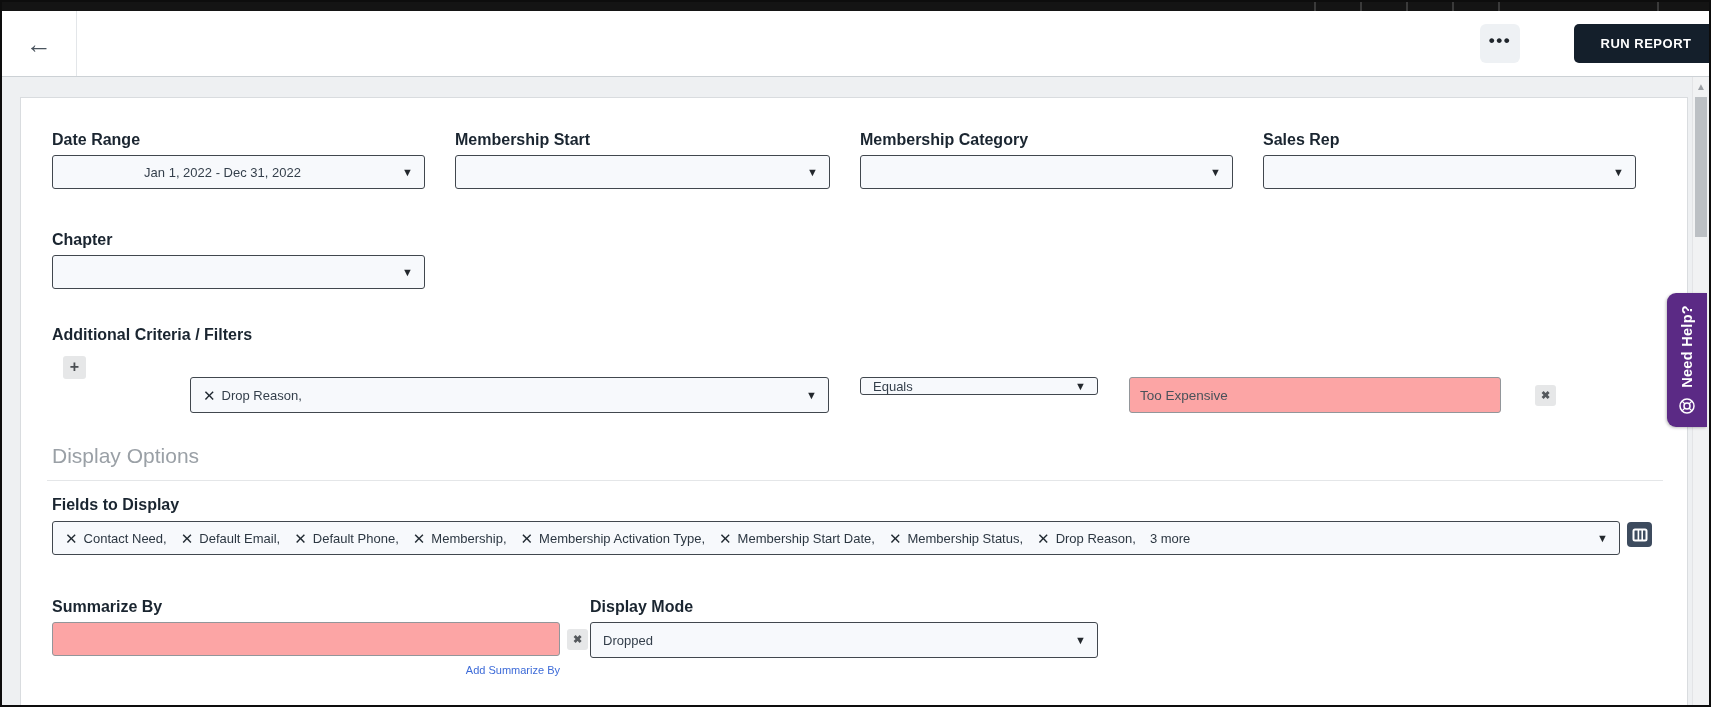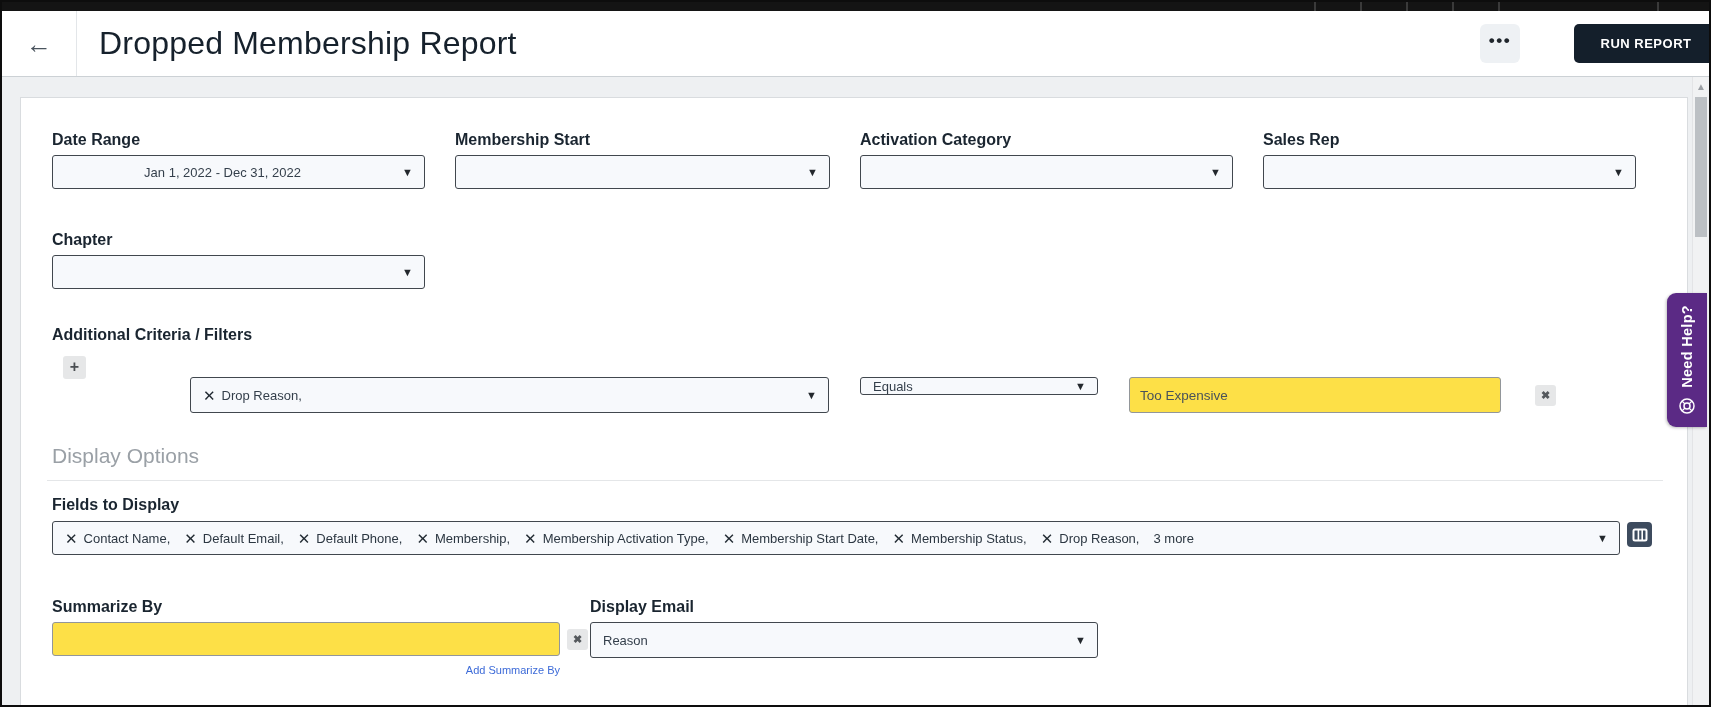--- a/index.html
+++ b/index.html
@@ -23,21 +23,21 @@
   .more-glyph { font-size:17px; font-weight:700; letter-spacing:1.5px; color:#20262c; line-height:0; padding-bottom:6px; }
   .run-btn { position:absolute; left:1537px; top:13px; width:144px; height:39px; border-radius:5px; display:flex; align-items:center; justify-content:center; color:#fff; font-size:13px; font-weight:700; letter-spacing:0.5px; cursor:pointer;margin-left:35px; }
 
   
   .card { position:absolute; left:18px; top:95px; width:1668px; height:612px; background:#fff; border:1px solid #d9dcdf; }
 
   .lbl { position:absolute; font-size:16px; font-weight:700; color:#1a2530; white-space:nowrap; }
   .dd { position:absolute; height:34px; background:#f7f9fc; border:1.5px solid #41474e; border-radius:3px; display:flex; align-items:center; padding:0 32px 0 12px; font-size:13px; color:#343f4b; cursor:pointer; }
   .dd .caret { position:absolute; right:11px; top:50%; transform:translateY(-50%); font-size:11px; color:#23282d; }
   .dd.center { justify-content:center; padding-right:44px; }
-  .txt-input { position:absolute; height:34px; background:#fde047; border:1.5px solid #92969a; border-radius:3px; font-family:"Liberation Sans",sans-serif; font-size:13.5px; color:#49525a; padding:0 10px; outline:none; }
+  .txt-input { position:absolute; height:34px; background:#fca5a5; border:1.5px solid #92969a; border-radius:3px; font-family:"Liberation Sans",sans-serif; font-size:13.5px; color:#49525a; padding:0 10px; outline:none; }
 
   .x-chip { font-size:15px; color:#1f2830; margin-right:6px; line-height:1; }
   .chip { display:inline-flex; align-items:center; margin-right:14px; white-space:nowrap; cursor:pointer; }
   .chip-label { font-size:13px; color:#2c3742; }
   .chip.more-chip { cursor:default; }
 
   .sq-btn { position:absolute; background:#e6e7e8; border-radius:3px; display:flex; align-items:center; justify-content:center; cursor:pointer; }
   .sq-btn .xg { font-size:11px; font-weight:700; color:#55595d; line-height:1; }
   .plus-btn { left:42px; top:258px; width:23px; height:23px; }
   .plus-btn .pg { font-size:16px; font-weight:700; color:#4a4e52; line-height:1; padding-bottom:1px; }
@@ -69,42 +69,41 @@
     <div class="tick" style="left:1404px"></div>
     <div class="tick" style="left:1450px"></div>
     <div class="tick" style="left:1496px"></div>
     <div class="tick" style="left:1655px"></div>
   </div>
 
   <div class="header">
     <div class="back-box">
       <span class="back-glyph">←</span>
     </div>
-    <div class="page-title">Dropped Membership Report</div>
     <div class="more-btn">
       <span class="more-glyph">•••</span>
     </div>
     <div class="run-btn" style="background:#141f2b">RUN REPORT</div>
   </div>
 
   <div class="card">
 
     <div class="lbl" style="left:31px; top:33px">Date Range</div>
     <div class="dd center" style="left:31px; top:57px; width:373px">
       <span>Jan 1, 2022 - Dec 31, 2022</span>
       <span class="caret">▼</span>
     </div>
 
     <div class="lbl" style="left:434px; top:33px">Membership Start</div>
     <div class="dd" style="left:434px; top:57px; width:375px">
       <span></span>
       <span class="caret">▼</span>
     </div>
 
-    <div class="lbl" style="left:839px; top:33px">Activation Category</div>
+    <div class="lbl" style="left:839px; top:33px">Membership Category</div>
     <div class="dd" style="left:839px; top:57px; width:373px">
       <span></span>
       <span class="caret">▼</span>
     </div>
 
     <div class="lbl" style="left:1242px; top:33px">Sales Rep</div>
     <div class="dd" style="left:1242px; top:57px; width:373px">
       <span></span>
       <span class="caret">▼</span>
     </div>
@@ -137,21 +136,21 @@
       <span class="xg">✖</span>
     </div>
 
     <div class="section-heading" style="left:31px; top:346px">Display Options</div>
     <div class="divider"></div>
 
     <div class="lbl" style="left:31px; top:398px">Fields to Display</div>
     <div class="dd" style="left:31px; top:423px; width:1568px; overflow:hidden">
       <span class="chip">
         <span class="x-chip">✕</span>
-        <span class="chip-label">Contact Name,</span>
+        <span class="chip-label">Contact Need,</span>
       </span>
       <span class="chip">
         <span class="x-chip">✕</span>
         <span class="chip-label">Default Email,</span>
       </span>
       <span class="chip">
         <span class="x-chip">✕</span>
         <span class="chip-label">Default Phone,</span>
       </span>
       <span class="chip">
@@ -188,23 +187,23 @@
       </svg>
     </div>
 
     <div class="lbl" style="left:31px; top:500px">Summarize By</div>
     <input class="txt-input" style="left: 31px; top: 524px; width: 508px; height: 34px;" value="">
     <div class="sq-btn" style="left:546px; top:531px; width:21px; height:21px">
       <span class="xg">✖</span>
     </div>
     <div class="link" style="left:31px; top:566px; width:508px; text-align:right">Add Summarize By</div>
 
-    <div class="lbl" style="left:569px; top:500px">Display Email</div>
+    <div class="lbl" style="left:569px; top:500px">Display Mode</div>
     <div class="dd" style="left:569px; top:524px; width:508px; height:36px">
-      <span>Reason</span>
+      <span>Dropped</span>
       <span class="caret">▼</span>
     </div>
 
   </div>
 
   <div class="scrollbar">
     <span class="scroll-up">▲</span>
     <div class="scroll-thumb"></div>
   </div>
 

